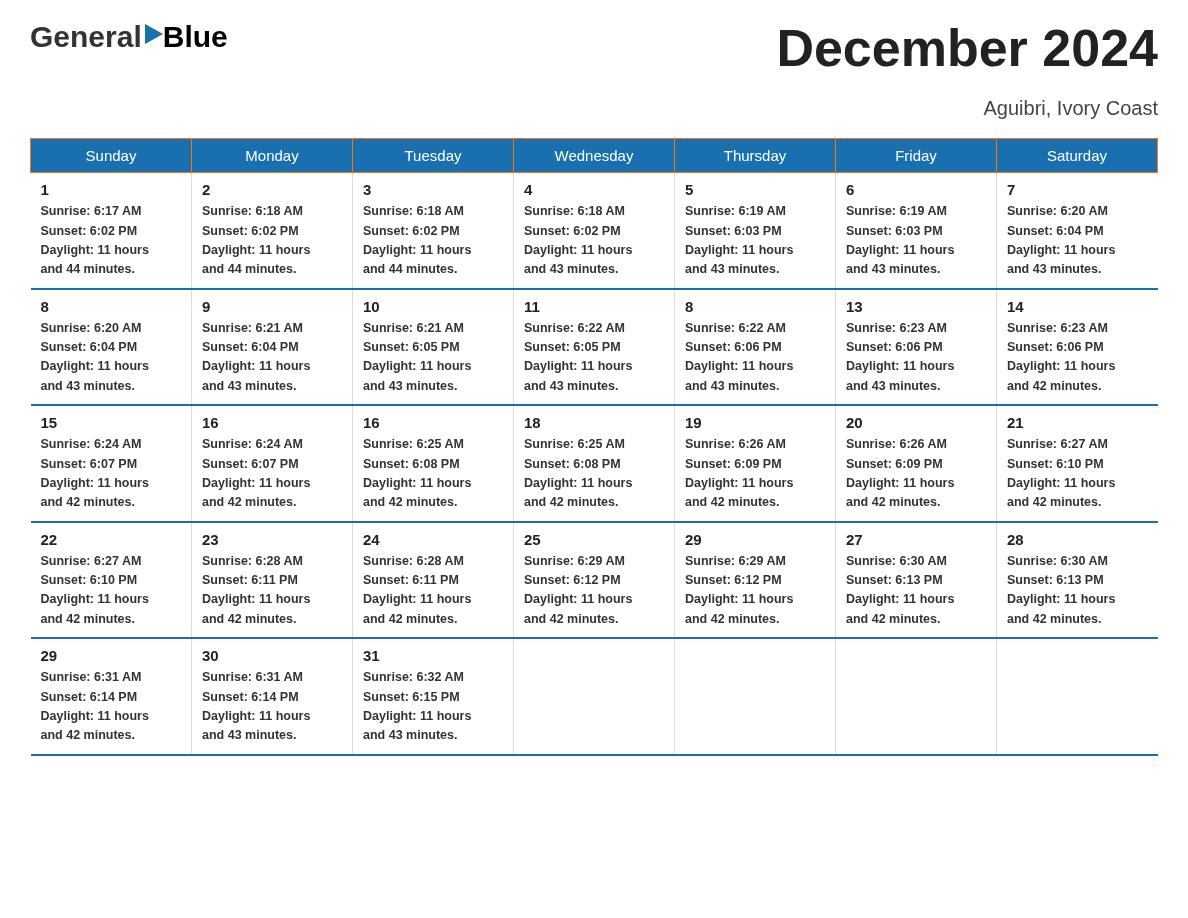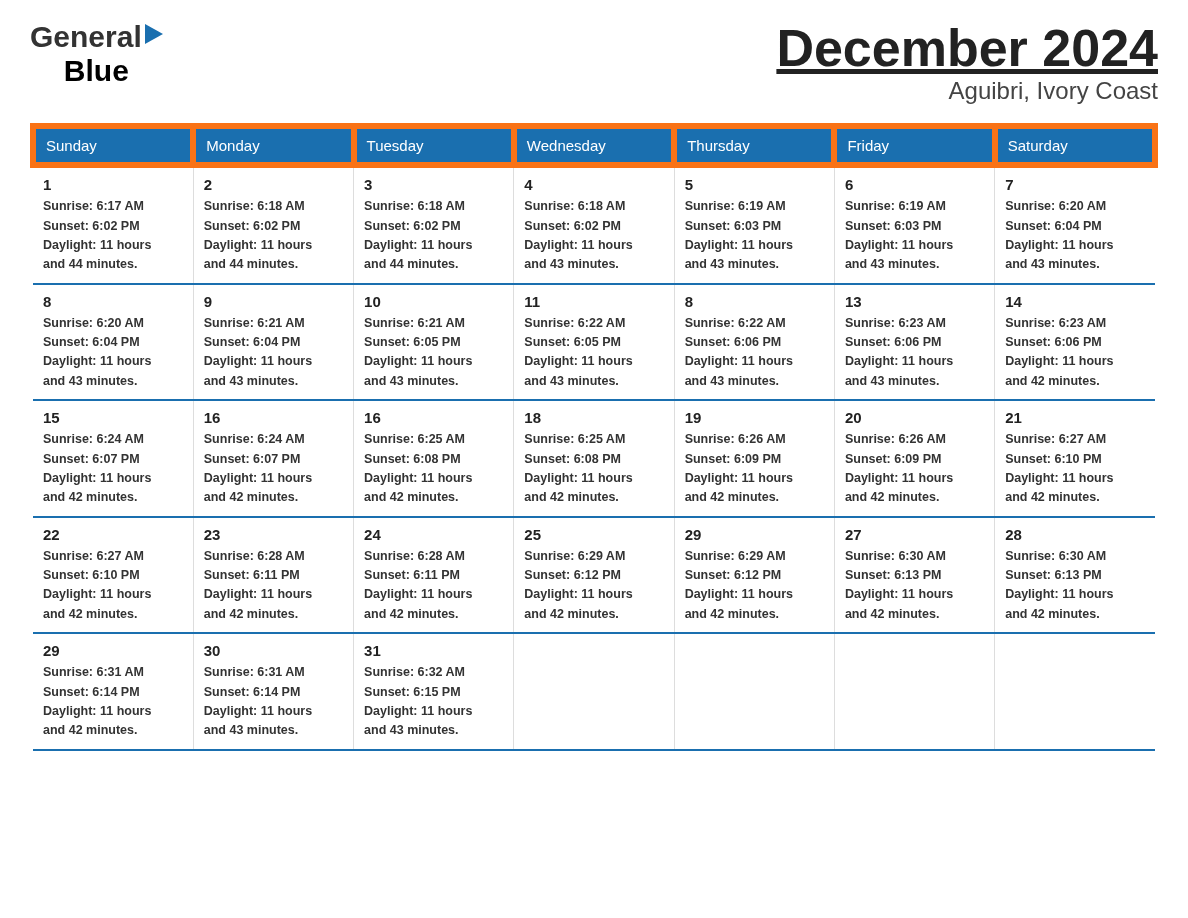--- a/index.html
+++ b/index.html
@@ -11,57 +11,56 @@
       padding: 20px 30px;
     }
     .header {
       display: flex;
       justify-content: space-between;
       align-items: flex-start;
       margin-bottom: 18px;
     }
     .logo {
       display: flex;
-      flex-direction: column;
-      align-items: center;
+      flex-direction: row;
+      align-items: flex-end;
     }
     .logo-line1 {
       display: flex;
       align-items: center;
     }
     .title-section {
       text-align: right;
     }
     .month-title {
       font-size: 52px;
       font-weight: bold;
       color: #222;
       line-height: 1.1;
-      text-decoration: underline;
     }
     .location {
-      font-size: 24px;
+      font-size: 20px;
       color: #444;
-      margin-top: 0;
+      margin-top: 20px;
     }
     table {
       width: 100%;
       border-collapse: collapse;
       table-layout: fixed;
     }
     thead tr {
       background-color: #1a6faf;
     }
     thead th {
       color: #fff;
       font-size: 15px;
       font-weight: normal;
       padding: 8px 10px;
-      text-align: left;
-      border: 6px solid #f97316;
+      text-align: center;
+      border: 1px solid #f97316;
     }
     tbody tr {
       border-bottom: 2px solid #1a6faf;
     }
     tbody td {
       vertical-align: top;
       padding: 8px 10px;
       font-size: 12.5px;
       color: #333;
       border-right: 1px solid #ddd;

